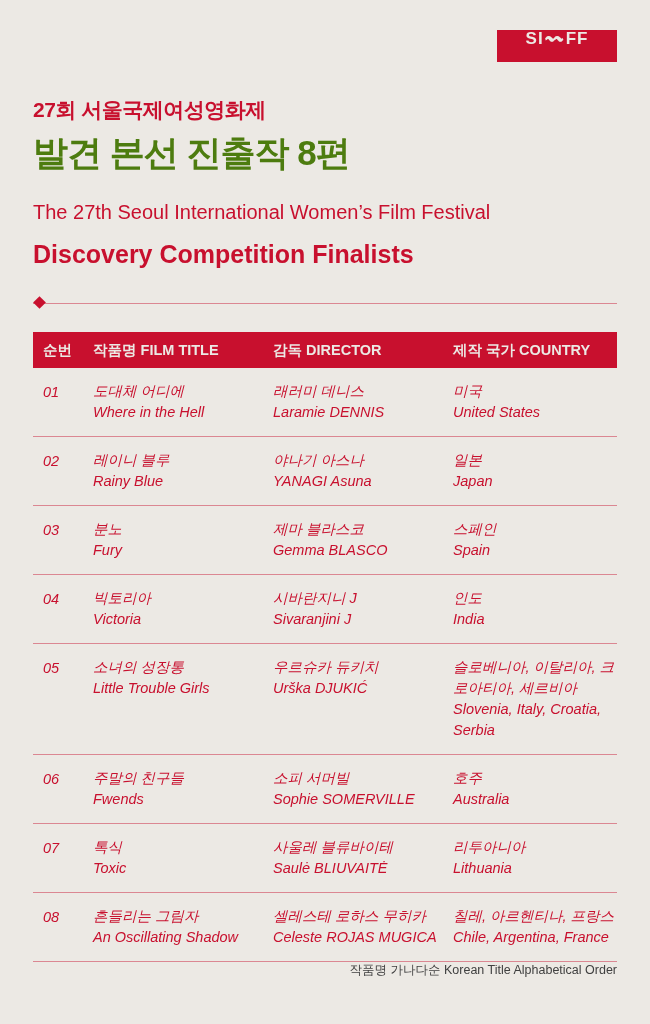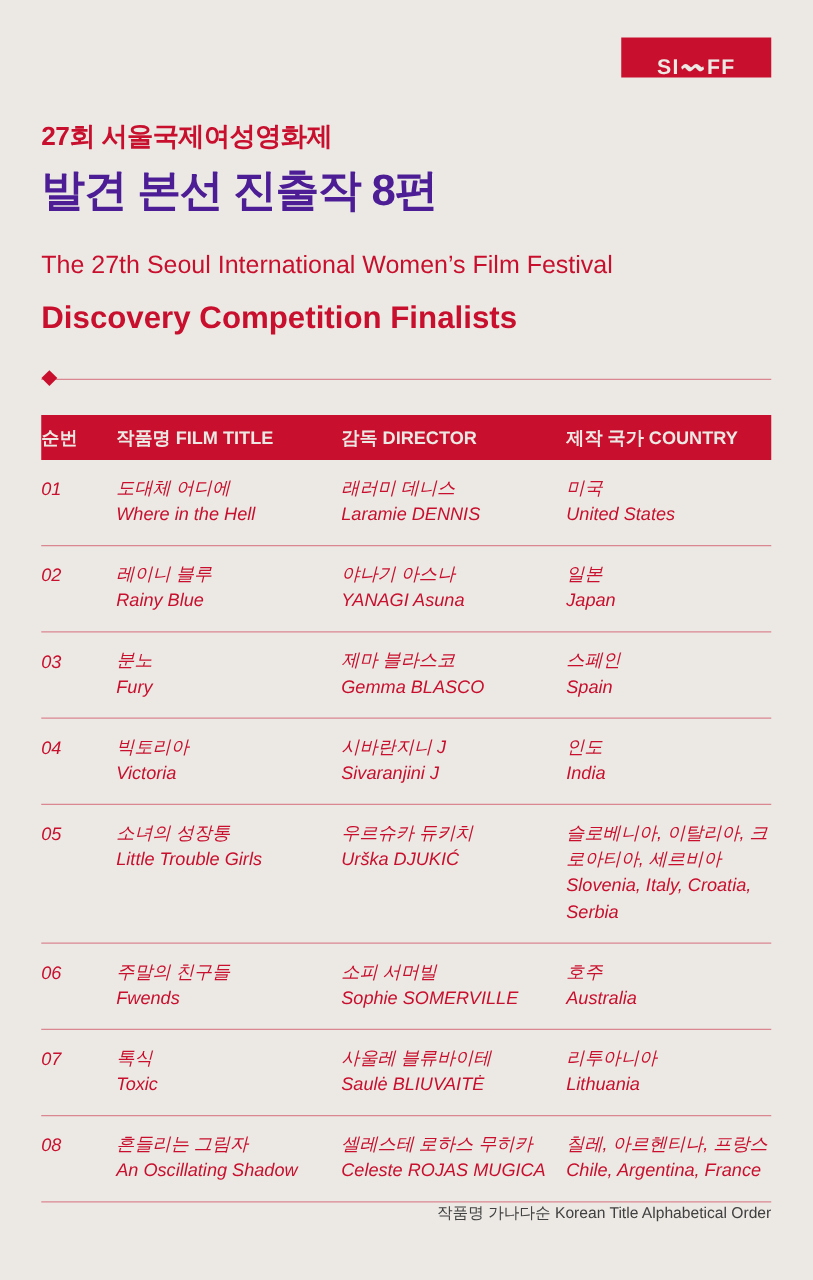--- a/index.html
+++ b/index.html
@@ -22,21 +22,21 @@
   }
   
   .logo {
     position: absolute;
     top: 30px;
     right: 33px;
     width: 120px;
     height: 32px;
     background: #c8102e;
     display: flex;
-    align-items: flex-end;
+    align-items: flex-start;
     justify-content: center;
   }
   .logo-text {
     color: #ece9e4;
     font-size: 17px;
     font-weight: bold;
     letter-spacing: 1px;
     line-height: 1;
     display: flex;
     align-items: center;
@@ -55,21 +55,21 @@
   .kr-sub {
     font-size: 21px;
     font-weight: bold;
     color: #c8102e;
     letter-spacing: -0.5px;
     line-height: 1.3;
   }
   .kr-title {
     font-size: 35px;
     font-weight: bold;
-    color: #4c1d95;
+    color: #4d7c0f;
     letter-spacing: -1px;
     line-height: 1.35;
     margin-top: 6px;
   }
   .en-sub {
     font-size: 20px;
     font-weight: normal;
     color: #c8102e;
     margin-top: 22px;
     line-height: 1.3;
@@ -116,21 +116,21 @@
   }
   .thead {
     display: flex;
     background: #c8102e;
     color: #ece9e4;
     font-size: 14.5px;
     font-weight: bold;
     height: 36px;
     align-items: center;
   }
-  .col-no    { width: 60px; box-sizing: border-box; }
+  .col-no    { width: 60px; padding-left: 10px; box-sizing: border-box; }
   .col-title { width: 180px; box-sizing: border-box; }
   .col-dir   { width: 180px; box-sizing: border-box; }
   .col-cty   { flex: 1; box-sizing: border-box; }
 
   .row {
     display: flex;
     border-bottom: 1px solid rgba(200,16,46,0.45);
     padding: 13px 0 13px 0;
     color: #c8102e;
     font-size: 14.5px;

